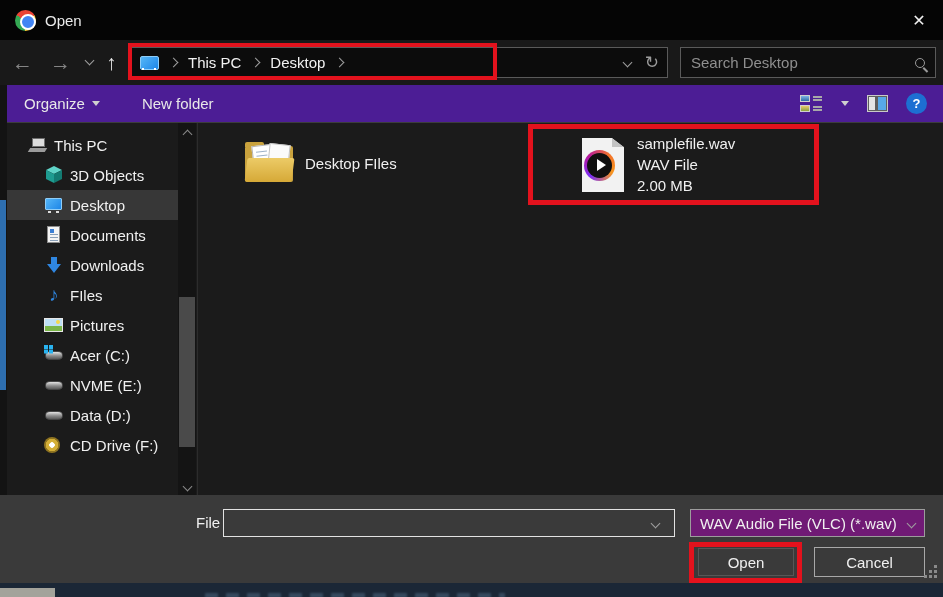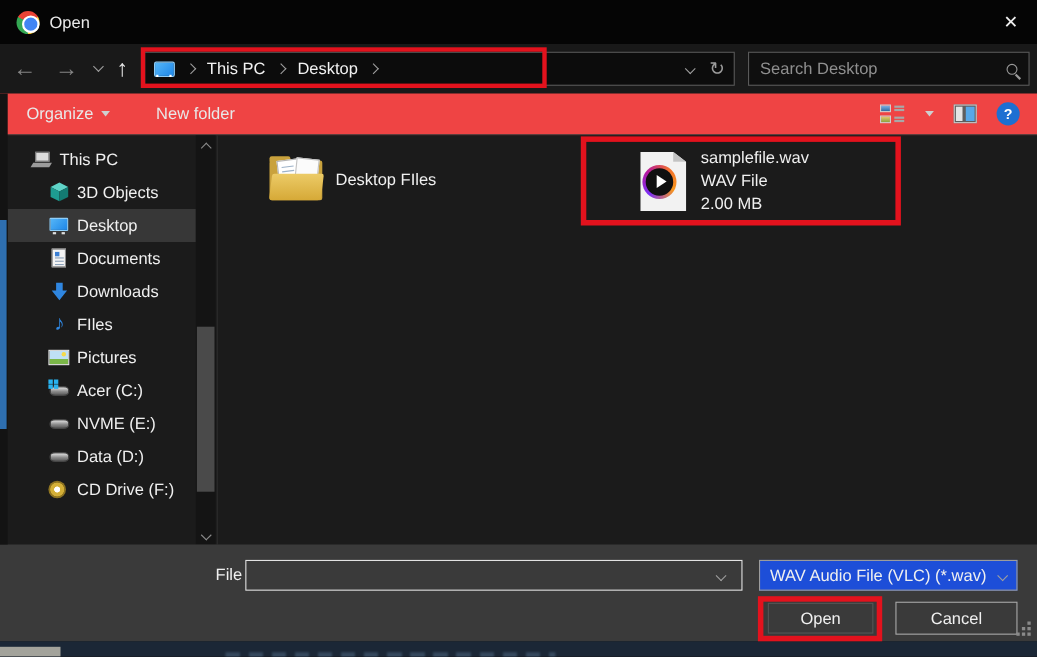--- a/index.html
+++ b/index.html
@@ -43,21 +43,21 @@
   .searchbox { position:absolute; left:680px; top:7px; width:256px; height:31px; background:#0f0f0f;
     border:1px solid #5a5a5a; display:flex; align-items:center; padding:0 10px; }
   .searchbox input { flex:1; background:transparent; border:none; outline:none; color:#e5e5e5;
     font-size:15px; font-family:inherit; }
   .searchbox input::placeholder { color:#8f8f8f; }
   .mag { width:10px; height:10px; border:1.7px solid #9a9a9a; border-radius:50%; position:relative; flex:none;}
   .mag::after { content:""; position:absolute; left:8px; top:8px; width:6px; height:1.7px;
     background:#9a9a9a; transform:rotate(45deg); transform-origin:0 0; }
 
   
-  .toolbar { position:absolute; left:0; top:85px; width:943px; height:38px; background:#ef4444;
+  .toolbar { position:absolute; left:0; top:85px; width:943px; height:38px; background:#4c1d95;
     border-bottom:1px solid #3c3c3c; display:flex; align-items:center; }
   .tbtn { background:none; border:none; color:#e8e8e8; font-size:15px; font-family:inherit;
     cursor:pointer; display:flex; align-items:center; gap:7px; }
   .tb-organize { margin-left:24px; } .tb-newfolder { margin-left:42px; }
   .tri { width:0; height:0; border-left:4.5px solid transparent; border-right:4.5px solid transparent;
     border-top:5px solid #cfcfcf; }
   .tb-right { margin-left:auto; display:flex; align-items:center; gap:18px; margin-right:16px; }
   .views { width:23px; height:18px; position:relative; }
   .views i { position:absolute; display:block; }
   .views .t1 { left:0; top:0; width:10px; height:7px; background:linear-gradient(#7fb2e5,#2e6da4); border:1px solid #cfcfcf; }
@@ -139,21 +139,21 @@
     border-left:9px solid #fff; border-top:6.5px solid transparent; border-bottom:6.5px solid transparent; }
   .wav-meta { margin-left:13px; display:flex; flex-direction:column; gap:5px; }
   .wav-meta span { line-height:16px; }
 
   
   .footer { position:absolute; left:0; top:495px; width:943px; height:88px; background:#3a3a3a; }
   .fn-label { position:absolute; left:152px; top:14px; height:28px; line-height:28px;margin-left:44px; }
   .fn-input { position:absolute; left:223px; top:14px; width:452px; height:28px; background:#3a3a3a;
     border:1px solid #e2e2e2; color:#fff; padding:0 26px 0 8px; font-size:15px; font-family:inherit; }
   .fn-chev { position:absolute; left:652px; top:25px; }
-  .ft-select { position:absolute; left:690px; top:14px; width:235px; height:28px; background:#1d4ed8;
+  .ft-select { position:absolute; left:690px; top:14px; width:235px; height:28px; background:#701a75;
     border:1px solid #9c9c9c; display:flex; align-items:center; padding:0 9px; cursor:pointer; }
   .ft-select .chev { margin-left:auto; }
   .btn { position:absolute; background:#3a3a3a; color:#f0f0f0; font-size:15px; font-family:inherit; cursor:pointer; }
   .btn-open { left:698px; top:53px; width:96px; height:28px; border:1px solid #565656; }
   .btn-cancel { left:814px; top:52px; width:111px; height:30px; border:1px solid #a8a8a8; }
   .grip { position:absolute; right:6px; bottom:5px; width:3px; height:3px; background:#8a8a8a;
     box-shadow:0 -5px #8a8a8a,0 -10px #8a8a8a,-5px 0 #8a8a8a,-5px -5px #8a8a8a,-10px 0 #8a8a8a; cursor:nwse-resize; }
 
   
   .redbox { position:absolute; border:4px solid #e3121d; pointer-events:none; z-index:40; }

